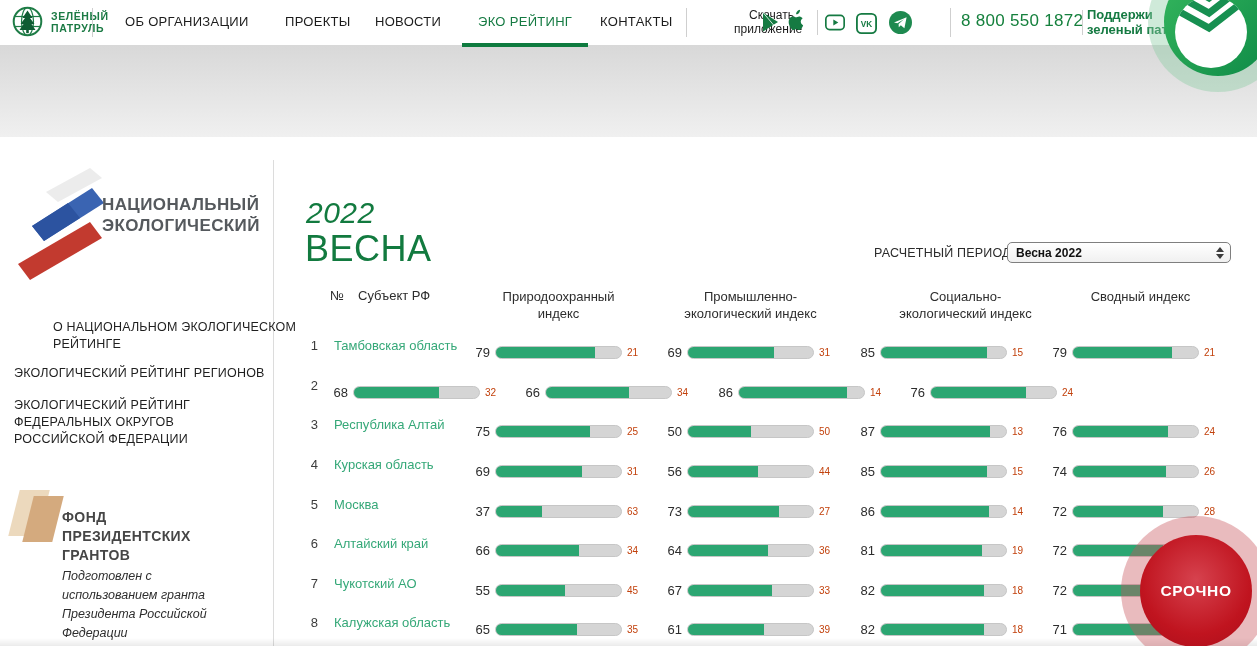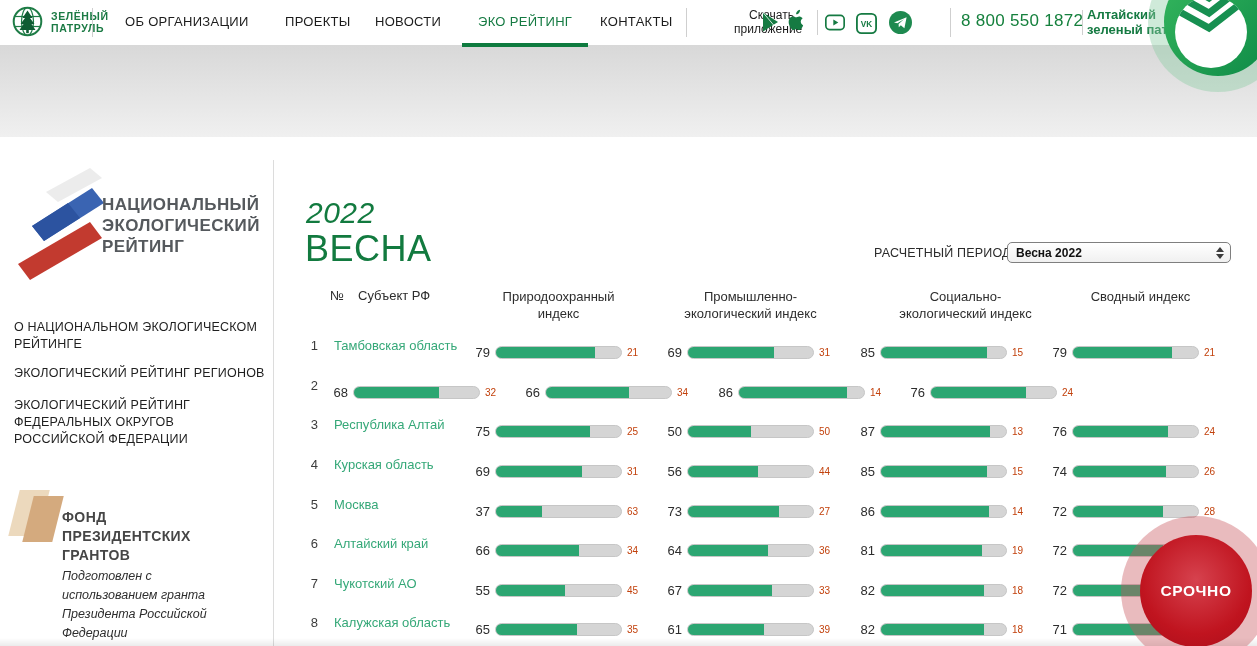--- a/index.html
+++ b/index.html
@@ -22,21 +22,21 @@
   .phone { position:absolute; left:961px; top:11px; font-size:17px; color:#15803d; letter-spacing:.3px; z-index:6; cursor:pointer; }
   .support { position:absolute; left:1087px; top:7px; font-size:13px; font-weight:bold; line-height:15px; color:#157a42; z-index:6; cursor:pointer; }
   .sber { position:absolute; left:1148px; top:-48px; width:140px; height:140px; z-index:7; cursor:pointer; }
   
   .band { position:absolute; top:45px; left:0; width:1257px; height:92px; background:linear-gradient(#d8d8d8,#f0f0f0); z-index:1; }
   
   .side-sep { position:absolute; left:273px; top:160px; bottom:0; width:1px; background:#dcdcdc; z-index:2; }
   .ner-ribbon { position:absolute; left:12px; top:166px; z-index:2; }
   .ner-text { position:absolute; left:102px; top:194px; font-size:17px; font-weight:bold; line-height:21px; color:#55595d; letter-spacing:.4px; z-index:2; }
   .side-link { position:absolute; left:14px; width:252px; font-size:12.5px; line-height:17px; color:#1f1f1f; letter-spacing:.2px; cursor:pointer; z-index:2; }
-  .sl-0{top:319px;} .sl-1{top:365px;} .sl-2{top:397px;}
+  .sl-0{top:319px;margin-left:39px;} .sl-1{top:365px;} .sl-2{top:397px;}
   .fund-shape { position:absolute; transform:skewX(-14deg); z-index:2; }
   .fund-text { position:absolute; left:62px; top:508px; font-size:14px; font-weight:bold; line-height:19px; color:#464646; letter-spacing:.4px; z-index:2; }
   .grant-note { position:absolute; left:62px; top:567px; width:178px; font-size:12.5px; font-style:italic; line-height:19px; color:#2e2e2e; z-index:2; }
   
   .title-year { position:absolute; left:306px; top:196px; font-size:30px; color:#127a3f; letter-spacing:.5px; z-index:2;font-style:italic; }
   .title-season { position:absolute; left:305px; top:228px; font-size:36px; color:#127a3f; letter-spacing:.5px; z-index:2; }
   .period-label { position:absolute; left:874px; top:246px; font-size:12.5px; color:#2b2b2b; letter-spacing:.2px; z-index:2; }
   .select { position:absolute; left:1007px; top:242px; width:224px; height:21px; border:1px solid #7f7f7f; border-radius:5px;
             background:linear-gradient(#ffffff,#f0f0f0); display:flex; align-items:center; padding-left:8px;
             font-size:12px; font-weight:bold; color:#111; cursor:pointer; z-index:2; }
@@ -119,21 +119,21 @@
     <text x="11.5" y="15.3" text-anchor="middle" font-size="9" font-weight="bold" fill="#157a42" font-family="Liberation Sans, sans-serif">VK</text>
   </svg>
   <svg class="hicon" style="left:889px; top:11px;" width="23" height="23" viewBox="0 0 23 23">
     <circle cx="11.5" cy="11.5" r="11.5" fill="#1e8a50"></circle>
     <path fill="#fff" d="M5,11.6 L17.6,6.2 L15.4,17.2 L11.8,14.3 L9.8,16.3 L9.6,12.9 L14.9,8.2 L8.4,12.3 Z"></path>
   </svg>
   <div class="vdiv" style="left:950px; top:8px; height:29px;"></div>
   <div class="phone">8 800 550 1872</div>
   <div class="vdiv" style="left:1082px; top:10px; height:25px;"></div>
   <div class="support">
-    <div>Алтайский</div>
+    <div>Поддержи</div>
     <div>зеленый патруль</div>
   </div>
 </div>
 
 <svg class="sber" viewBox="0 0 140 140">
   <defs>
     <linearGradient id="sbg" x1="0" y1="0" x2="1" y2="1">
       <stop offset="0" stop-color="#36b85e"></stop>
         <stop offset="1" stop-color="#0e8a47"></stop>
     </linearGradient>
@@ -157,21 +157,20 @@
 
 <svg class="ner-ribbon" width="92" height="122" viewBox="0 0 92 122">
   <polygon points="34,26 78,2 90,12 46,36" fill="#ececec"></polygon>
   <polygon points="20,60 80,22 92,37 32,75" fill="#3a64b2"></polygon>
   <polygon points="20,60 56,37 68,52 32,75" fill="#2c53a0"></polygon>
   <polygon points="6,98 78,56 90,72 18,114" fill="#c23a2f"></polygon>
 </svg>
 <div class="ner-text">
   <div>НАЦИОНАЛЬНЫЙ</div>
   <div>ЭКОЛОГИЧЕСКИЙ</div>
-  <div>РЕЙТИНГ</div>
 </div>
 
 <div class="side-link sl-0">О НАЦИОНАЛЬНОМ ЭКОЛОГИЧЕСКОМ РЕЙТИНГЕ</div>
 <div class="side-link sl-1">ЭКОЛОГИЧЕСКИЙ РЕЙТИНГ РЕГИОНОВ</div>
 <div class="side-link sl-2">ЭКОЛОГИЧЕСКИЙ РЕЙТИНГ ФЕДЕРАЛЬНЫХ ОКРУГОВ РОССИЙСКОЙ ФЕДЕРАЦИИ</div>
 
 <div class="fund-shape" style="left:14px; top:490px; width:30px; height:46px; background:#ecd9bd;"></div>
 <div class="fund-shape" style="left:28px; top:496px; width:30px; height:46px; background:#d4aa7e;"></div>
 <div class="fund-text">
   <div>ФОНД</div>

